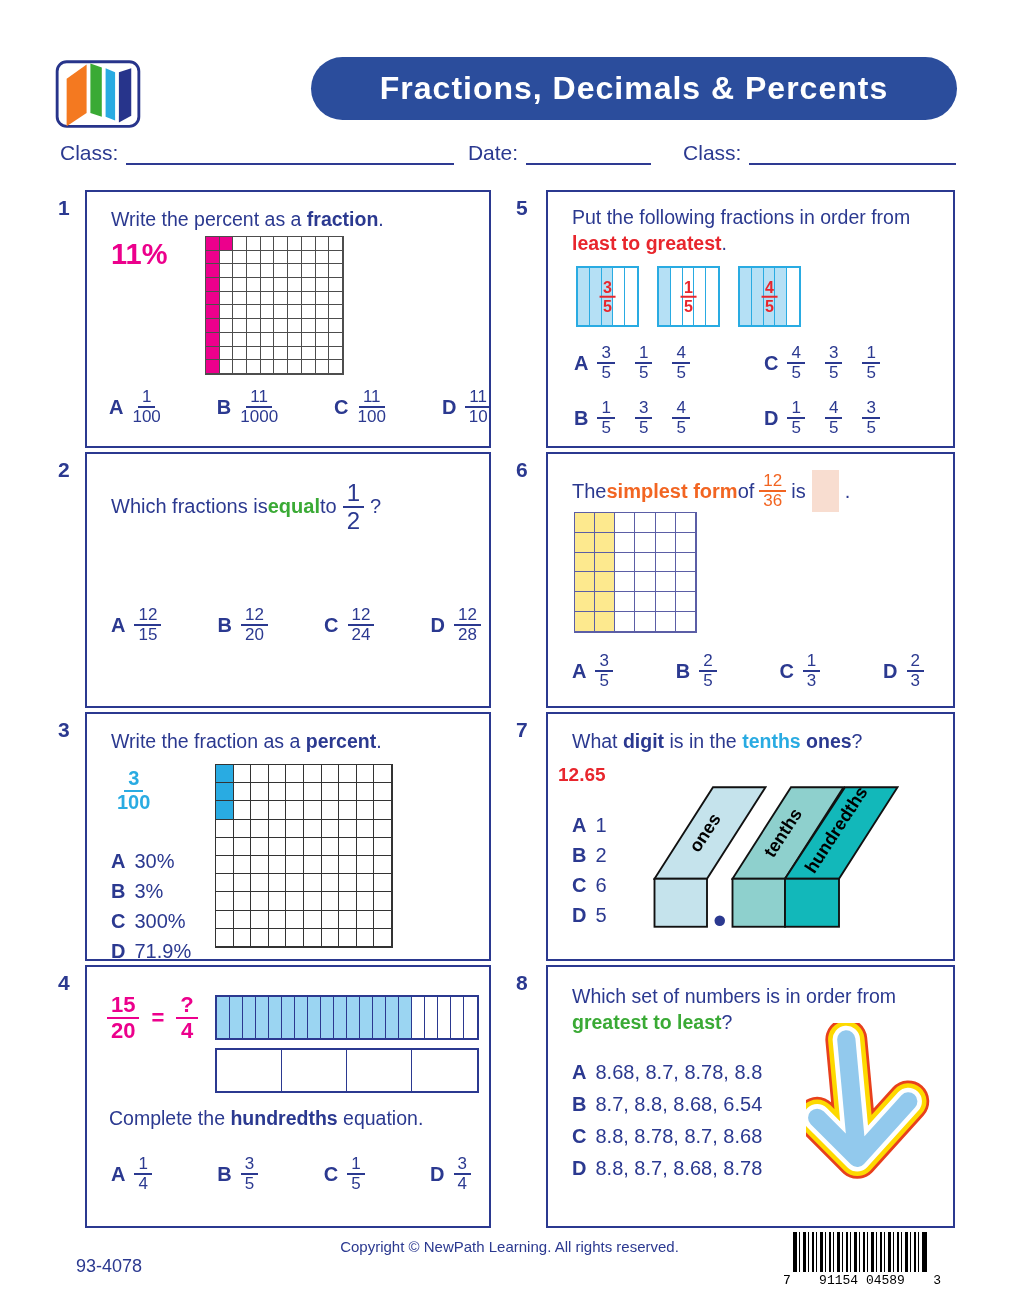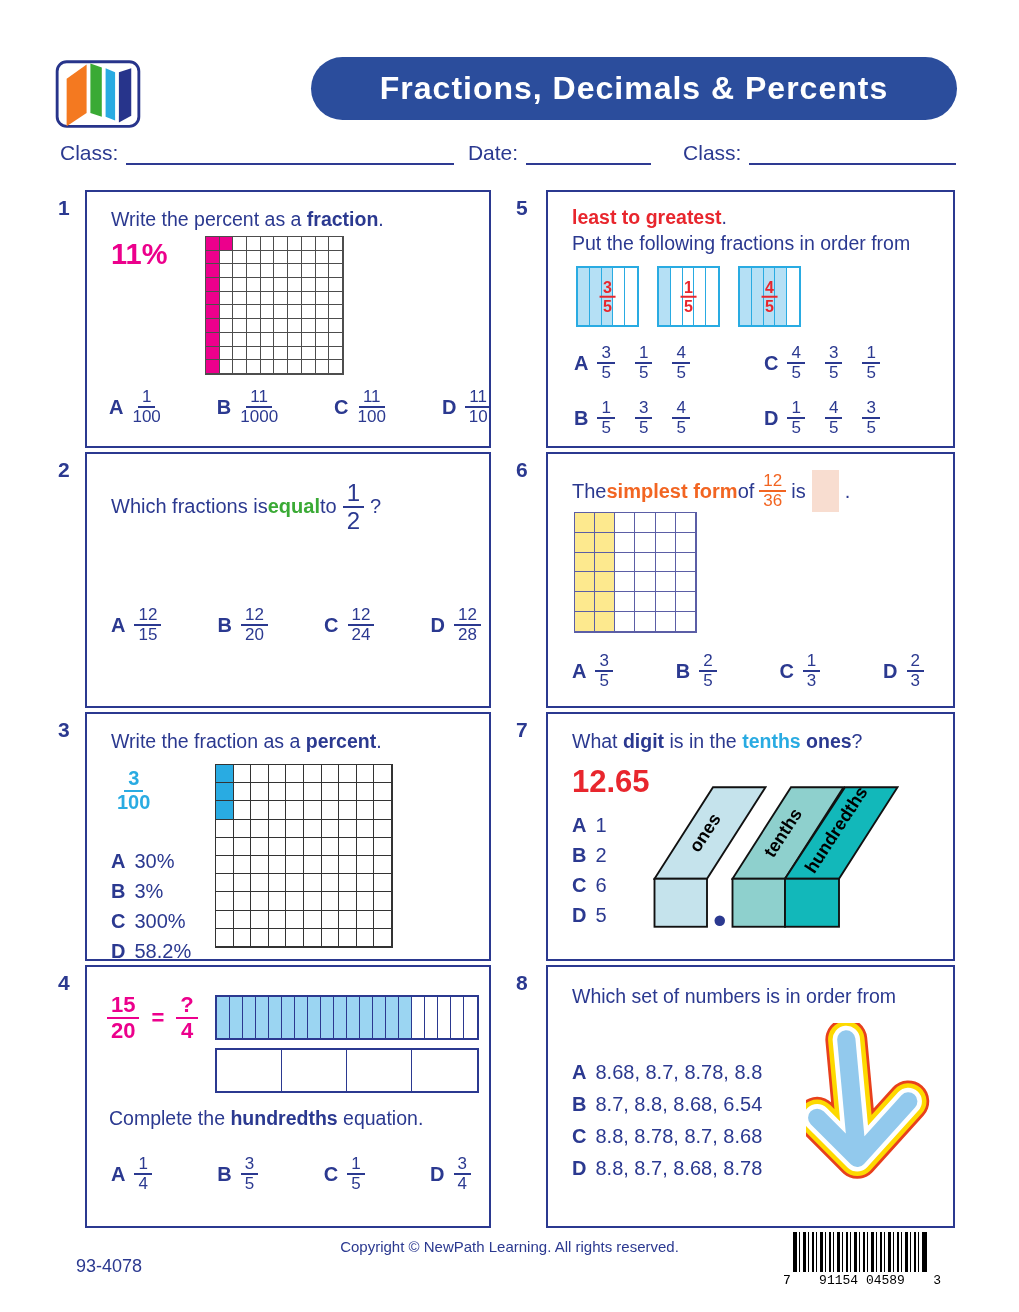--- a/index.html
+++ b/index.html
@@ -413,21 +413,21 @@
       <span class="opt">
           <b>B</b>
           <span>3%</span>
         </span>
       <span class="opt">
           <b>C</b>
           <span>300%</span>
         </span>
       <span class="opt">
           <b>D</b>
-          <span>58.2%</span>
+          <span>71.9%</span>
         </span>
     </div>
   </div>
 
   <div class="q-num" style="left:58px;top:971px">4</div>
   <div class="q-box" style="left:85px;top:965px;width:406px;height:263px">
     <div class="equation magenta" style="left:20px;top:26px">
       <span class="frac bold">
           <span class="num">15</span>
           <span class="den">20</span>
@@ -497,22 +497,22 @@
             <span class="num">3</span>
             <span class="den">4</span>
           </span>
         </span>
     </div>
   </div>
 
   <div class="q-num" style="left:516px;top:196px">5</div>
   <div class="q-box" style="left:546px;top:190px;width:409px;height:258px">
     <div class="prompt" style="left:24px;top:12px">
+      <div>Put the following fractions in order from</div>
       <div><b class="redb">least to greatest</b><span>.</span></div>
-      <div>Put the following fractions in order from</div>
     </div>
     <div class="models" style="left:28px;top:74px">
       <div class="model">
         <div class="strips bar" style="display: grid; grid-template-columns: repeat(5, 1fr); border-color: rgb(41, 171, 226);">
             <div style="border-color: rgb(41, 171, 226); background: rgb(181, 224, 245);"></div>
             <div style="border-color: rgb(41, 171, 226); background: rgb(181, 224, 245);"></div>
             <div style="border-color: rgb(41, 171, 226); background: rgb(181, 224, 245);"></div>
             <div style="border-color: rgb(41, 171, 226);"></div>
             <div style="border-color: rgb(41, 171, 226);"></div>
           </div>
@@ -694,21 +694,21 @@
           </span>
         </span>
     </div>
   </div>
 
   <div class="q-num" style="left:516px;top:718px">7</div>
   <div class="q-box" style="left:546px;top:712px;width:409px;height:249px">
     <div class="prompt" style="left:24px;top:14px">
       <span>What </span><b>digit</b><span> is in the </span><b class="cyan">tenths</b><span> </span><b>ones</b><span>?</span>
     </div>
-    <div class="bigval red" style="left:24px;top:50px;font-size:31px">12.65</div>
+    <div class="bigval red" style="left:10px;top:50px;font-size:19px">12.65</div>
     <div class="opts-col" style="left:24px;top:100px">
       <span class="opt">
           <b>A</b>
           <span>1</span>
         </span>
       <span class="opt">
           <b>B</b>
           <span>2</span>
         </span>
       <span class="opt">
@@ -731,20 +731,21 @@
       <text transform="translate(88,95) rotate(-57)" text-anchor="middle" font-size="24" font-weight="bold" fill="#000">ones</text>
       <text transform="translate(192,95) rotate(-57)" text-anchor="middle" font-size="24" font-weight="bold" fill="#000">tenths</text>
       <text transform="translate(263,91) rotate(-57)" text-anchor="middle" font-size="24" font-weight="bold" fill="#000">hundredths</text>
     </svg>
   </div>
 
   <div class="q-num" style="left:516px;top:971px">8</div>
   <div class="q-box" style="left:546px;top:965px;width:409px;height:263px">
     <div class="prompt" style="left:24px;top:16px">
       <div>Which set of numbers is in order from</div>
+      <div><b class="green">greatest to least</b><span>?</span></div>
     </div>
     <div class="opts-col" style="left:24px;top:94px;gap:9px">
       <span class="opt">
           <b>A</b>
           <span>8.68, 8.7, 8.78, 8.8</span>
         </span>
       <span class="opt">
           <b>B</b>
           <span>8.7, 8.8, 8.68, 6.54</span>
         </span>

